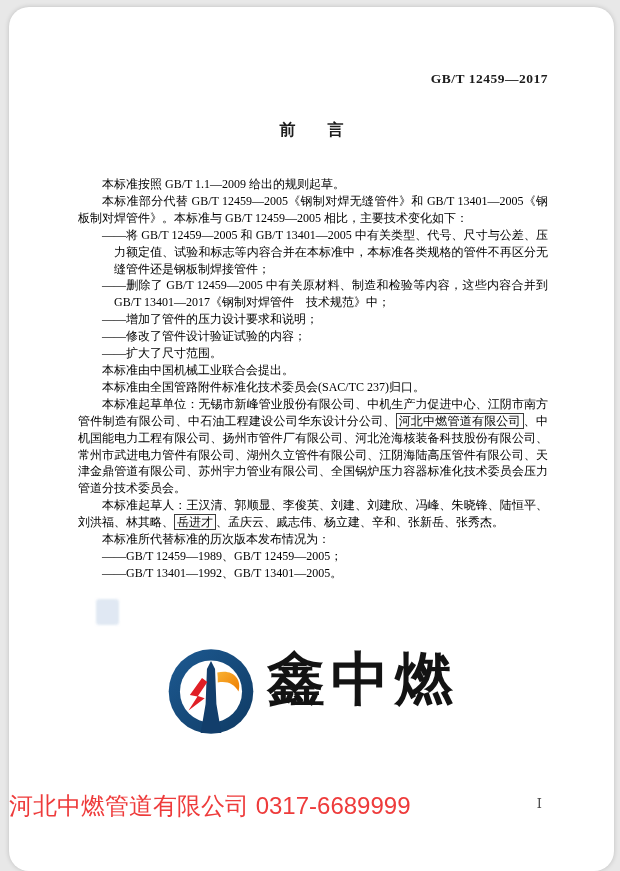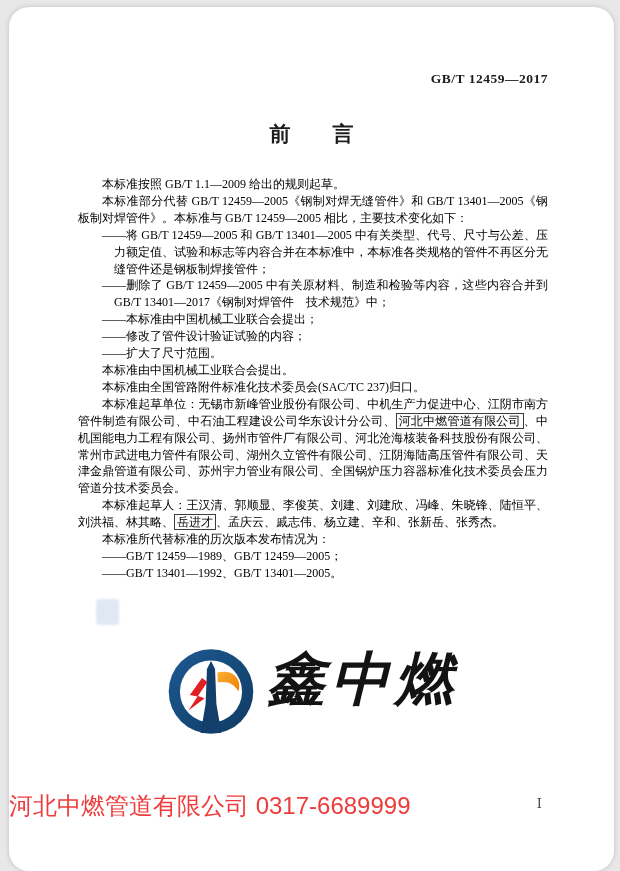--- a/index.html
+++ b/index.html
@@ -24,21 +24,21 @@
     font-weight: bold;
     letter-spacing: 0.5px;
     color: #1c1c1c;
     white-space: nowrap;
   }
   .title {
     position: absolute;
     top: 113px; left: 0; right: 0;
     margin: 0;
     text-align: center;
-    font-size: 21px;
+    font-size: 16px;
     font-weight: bold;
     color: #1c1c1c;
   }
   .body-text {
     position: absolute;
     left: 69px; right: 66px; top: 169px;
     font-size: 12px;
     line-height: 16.9px;
     color: #000000;
     text-align: justify;
@@ -57,21 +57,20 @@
     background: #dbe5f1;
     border-radius: 3px;
     opacity: 0.85;
     filter: blur(1px);
   }
   .logo-block {
     position: absolute;
     left: 157px; top: 641px;
     display: flex;
     align-items: flex-start;
-    font-style: italic;
   }
   .logo-mark { width: 90px; height: 96px; flex: 0 0 auto; }
   .brand-col { margin-left: 11px; font-family: "Liberation Sans", "DejaVu Sans", sans-serif; }
   .brand-cn {
     font-size: 58px;
     font-weight: bold;
     letter-spacing: 6px;
     line-height: 62px;
     color: #131313;
     white-space: nowrap;
@@ -109,21 +108,21 @@
 
   <div class="doc-code">GB/T 12459—2017</div>
 
   <h1 class="title">前　　言</h1>
 
   <div class="body-text">
     <p>本标准按照 GB/T 1.1—2009 给出的规则起草。</p>
     <p>本标准部分代替 GB/T 12459—2005《钢制对焊无缝管件》和 GB/T 13401—2005《钢板制对焊管件》。本标准与 GB/T 12459—2005 相比，主要技术变化如下：</p>
     <div class="dash-item">——将 GB/T 12459—2005 和 GB/T 13401—2005 中有关类型、代号、尺寸与公差、压力额定值、试验和标志等内容合并在本标准中，本标准各类规格的管件不再区分无缝管件还是钢板制焊接管件；</div>
     <div class="dash-item">——删除了 GB/T 12459—2005 中有关原材料、制造和检验等内容，这些内容合并到 GB/T 13401—2017《钢制对焊管件　技术规范》中；</div>
-    <div class="dash-item">——本标准由中国机械工业联合会提出；</div>
+    <div class="dash-item">——增加了管件的压力设计要求和说明；</div>
     <div class="dash-item">——修改了管件设计验证试验的内容；</div>
     <div class="dash-item">——扩大了尺寸范围。</div>
     <p>本标准由中国机械工业联合会提出。</p>
     <p>本标准由全国管路附件标准化技术委员会(SAC/TC 237)归口。</p>
     <p><span>本标准起草单位：无锡市新峰管业股份有限公司、中机生产力促进中心、江阴市南方管件制造有限公司、中石油工程建设公司华东设计分公司、</span><span class="boxed">河北中燃管道有限公司</span><span>、中机国能电力工程有限公司、扬州市管件厂有限公司、河北沧海核装备科技股份有限公司、常州市武进电力管件有限公司、湖州久立管件有限公司、江阴海陆高压管件有限公司、天津金鼎管道有限公司、苏州宇力管业有限公司、全国锅炉压力容器标准化技术委员会压力管道分技术委员会。</span></p>
     <p><span>本标准起草人：王汉清、郭顺显、李俊英、刘建、刘建欣、冯峰、朱晓锋、陆恒平、刘洪福、林其略、</span><span class="boxed">岳进才</span><span>、孟庆云、戚志伟、杨立建、辛和、张新岳、张秀杰。</span></p>
     <p>本标准所代替标准的历次版本发布情况为：</p>
     <div class="dash-item">——GB/T 12459—1989、GB/T 12459—2005；</div>
     <div class="dash-item">——GB/T 13401—1992、GB/T 13401—2005。</div>
   </div>

